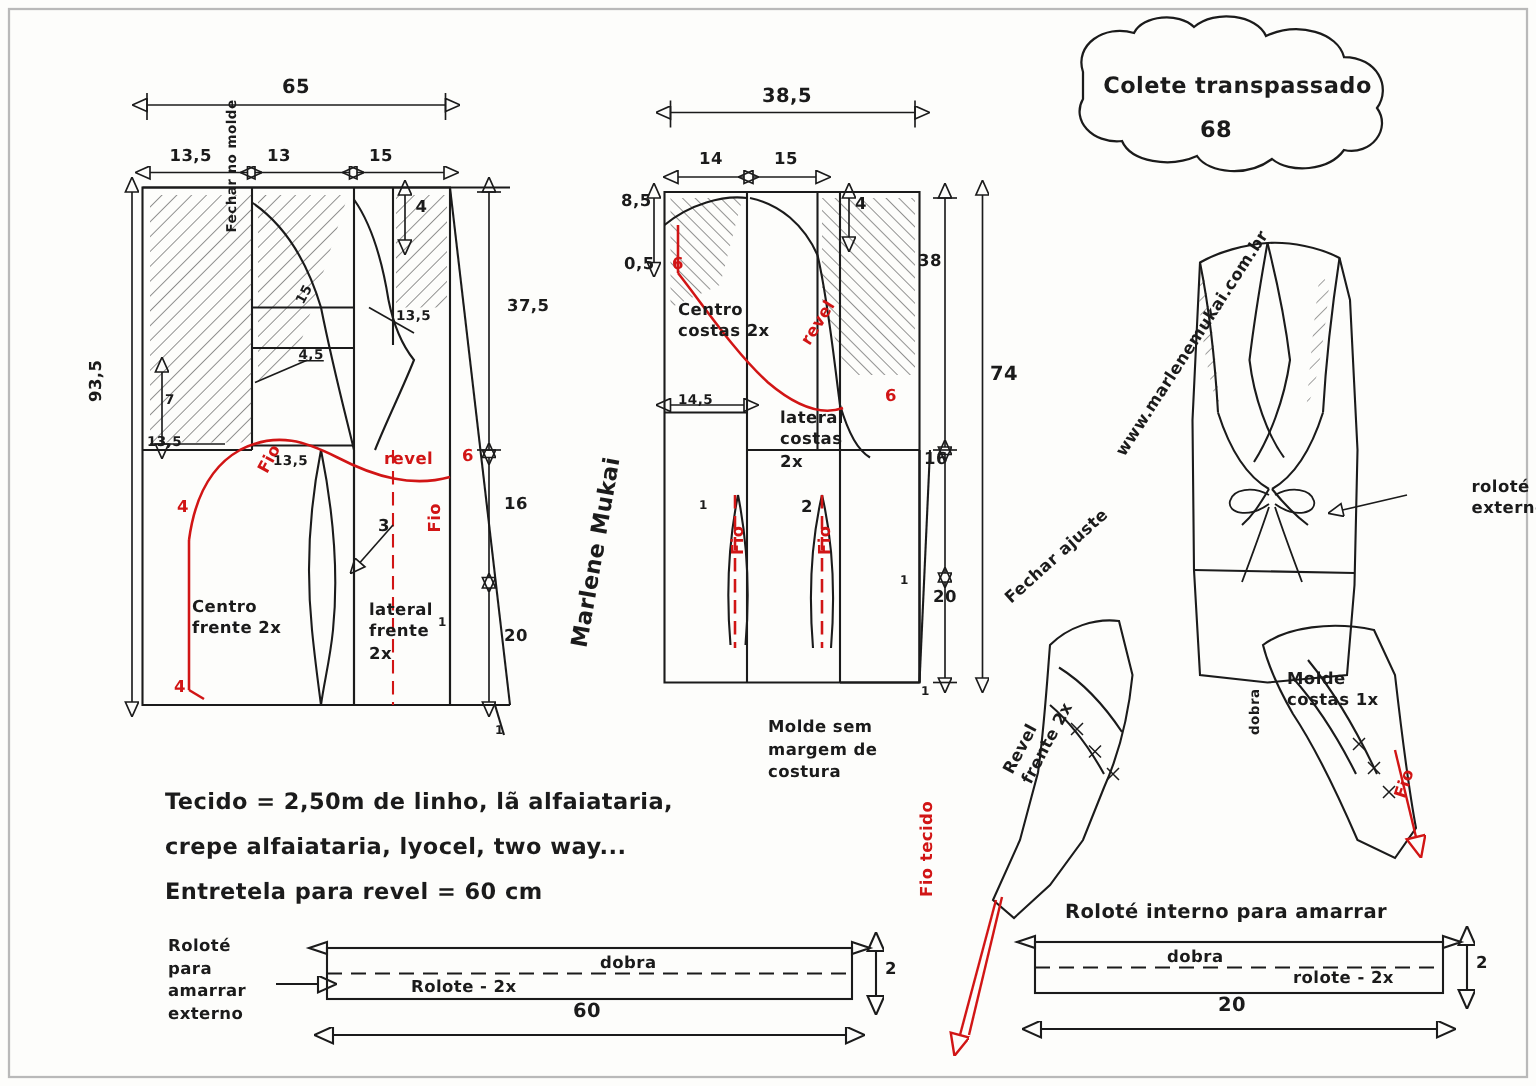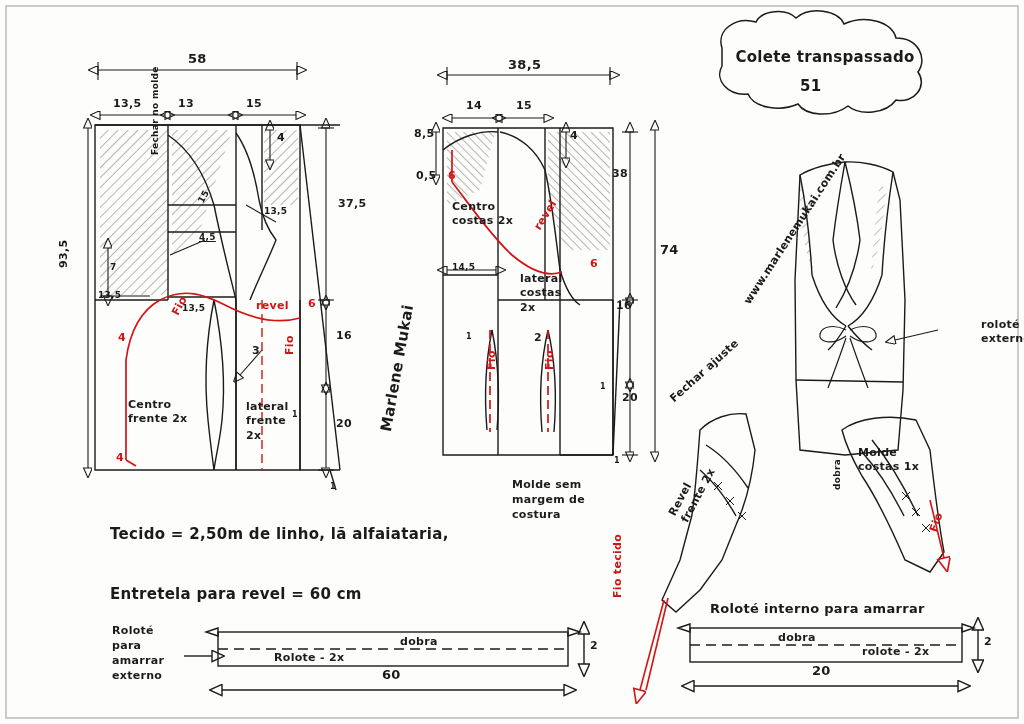--- a/index.html
+++ b/index.html
@@ -243,27 +243,27 @@
       <path d="M962,624 L974,628 L962,632 Z"></path>
     </g>
 
     <g stroke="#1b1b1b" fill="none" stroke-width="1.5">
       <path d="M722,48 C716,30 736,16 756,22 C762,10 786,8 796,18 C810,6 838,10 844,24 C866,14 892,22 896,38 C918,38 928,58 918,72 C928,86 914,104 896,100 C886,114 860,116 848,106 C832,118 806,116 798,104 C780,112 754,108 748,94 C728,96 714,80 722,66 Z"></path>
     </g>
 
   </svg>
 
   <div class="ink hand title-cloud" style="left:730px;top:48px;width:190px;text-align:center;">Colete transpassado</div>
-  <div class="ink hand lbl big" style="left:800px;top:78px;">51</div>
+  <div class="ink hand lbl big" style="left:800px;top:78px;">68</div>
 
   <div class="ink hand lbl" style="left:742px;top:300px;transform:rotate(-57deg);transform-origin:left top;white-space:nowrap;">www.marlenemukai.com.br</div>
 
   <div class="ink hand lbl big" style="left:378px;top:430px;transform:rotate(-80deg);transform-origin:left top;white-space:nowrap;">Marlene Mukai</div>
 
-  <div class="ink hand lbl mid" style="left:188px;top:52px;">58</div>
+  <div class="ink hand lbl mid" style="left:188px;top:52px;">65</div>
   <div class="ink hand lbl" style="left:113px;top:98px;">13,5</div>
   <div class="ink hand lbl" style="left:178px;top:98px;">13</div>
   <div class="ink hand lbl" style="left:246px;top:98px;">15</div>
   <div class="ink hand lbl" style="left:277px;top:132px;">4</div>
   <div class="ink hand lbl" style="left:338px;top:198px;">37,5</div>
   <div class="ink hand lbl" style="left:336px;top:330px;">16</div>
   <div class="ink hand lbl" style="left:336px;top:418px;">20</div>
   <div class="ink hand lbl" style="left:58px;top:268px;transform:rotate(-90deg);transform-origin:left top;white-space:nowrap;">93,5</div>
   <div class="ink hand lbl sm" style="left:110px;top:262px;">7</div>
   <div class="ink hand lbl sm" style="left:98px;top:290px;">13,5</div>
@@ -316,20 +316,21 @@
 
   <div class="ink hand lbl" style="left:668px;top:396px;transform:rotate(-42deg);transform-origin:left top;white-space:nowrap;">Fechar ajuste</div>
   <div class="ink hand lbl" style="left:666px;top:512px;width:70px;transform:rotate(-62deg);transform-origin:left top;line-height:1.25;">Revel frente 2x</div>
   <div class="ink hand lbl red" style="left:612px;top:598px;transform:rotate(-90deg);transform-origin:left top;white-space:nowrap;">Fio tecido</div>
 
   <div class="ink hand lbl" style="left:858px;top:446px;width:66px;line-height:1.25;">Molde costas 1x</div>
   <div class="ink hand lbl sm" style="left:832px;top:490px;transform:rotate(-90deg);transform-origin:left top;white-space:nowrap;">dobra</div>
   <div class="ink hand lbl red" style="left:928px;top:530px;transform:rotate(-72deg);transform-origin:left top;white-space:nowrap;">Fio</div>
 
   <div class="ink hand lbl big" style="left:110px;top:526px;white-space:nowrap;">Tecido = 2,50m  de linho,  lã alfaiataria,</div>
+  <div class="ink hand lbl big" style="left:110px;top:556px;white-space:nowrap;">crepe alfaiataria, lyocel,  two way...</div>
   <div class="ink hand lbl big" style="left:110px;top:586px;white-space:nowrap;">Entretela para revel = 60 cm</div>
 
   <div class="ink hand lbl" style="left:112px;top:624px;width:72px;line-height:1.35;">Roloté para amarrar externo</div>
   <div class="ink hand lbl" style="left:274px;top:652px;">Rolote - 2x</div>
   <div class="ink hand lbl" style="left:400px;top:636px;">dobra</div>
   <div class="ink hand lbl mid" style="left:382px;top:668px;">60</div>
   <div class="ink hand lbl" style="left:590px;top:640px;">2</div>
 
   <div class="ink hand lbl mid" style="left:710px;top:602px;white-space:nowrap;">Roloté interno para amarrar</div>
   <div class="ink hand lbl" style="left:862px;top:646px;">rolote - 2x</div>

